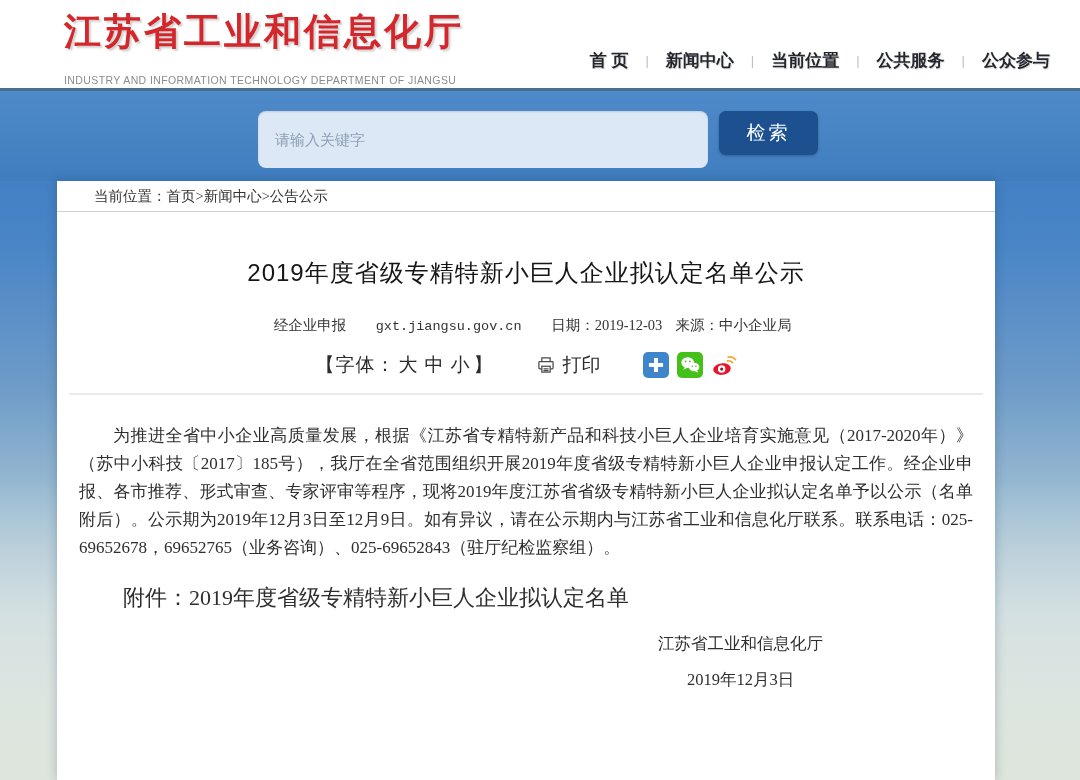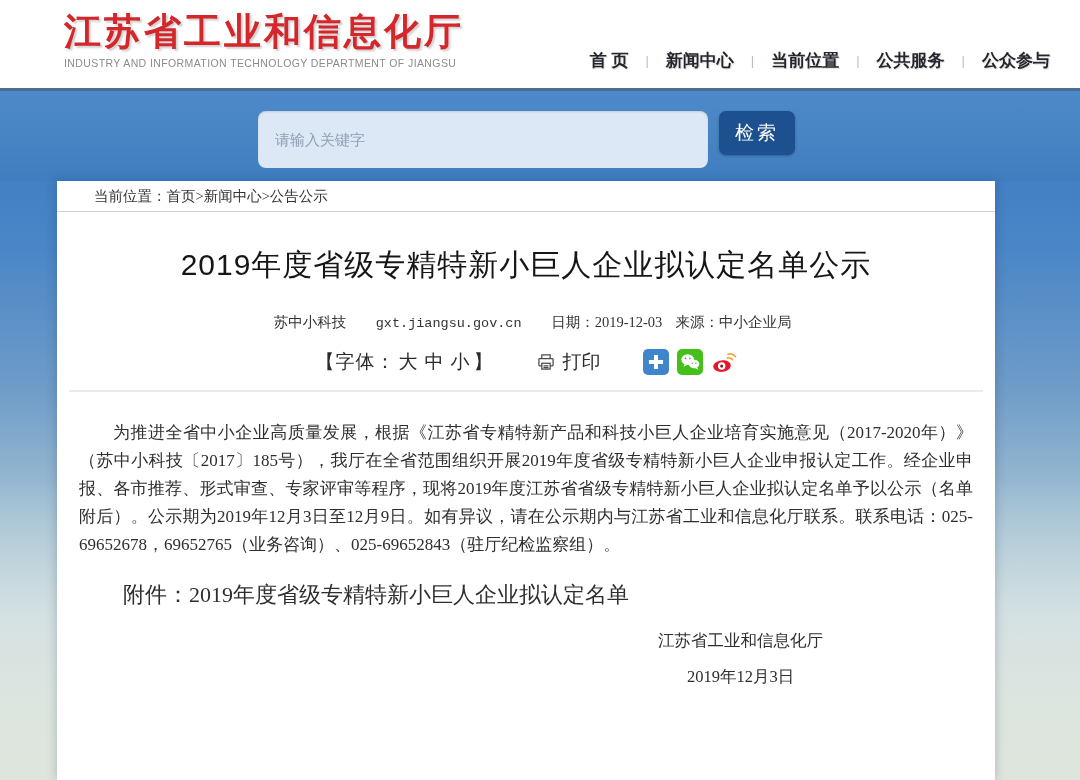--- a/index.html
+++ b/index.html
@@ -25,21 +25,21 @@
     background:#ffffff; display:flex; justify-content:space-between;
     padding:0 30px 0 64px; z-index:3;
   }
   .logo { padding-top:11px; }
   .logo-title {
     color:#d3272b; font-size:37px; font-weight:bold; letter-spacing:3px;
     line-height:42px; text-shadow:2px 2px 2px rgba(120,120,120,.35);
     white-space:nowrap;
   }
   .logo-subtitle {
-    color:#8b8b8b; font-size:10.5px; letter-spacing:.4px; margin-top:4px;
+    color:#8b8b8b; font-size:10.5px; letter-spacing:.4px; margin-top:21px;
     white-space:nowrap;
   }
   .main-nav {
     align-self:flex-end; padding-bottom:16px;
     display:flex; align-items:center; white-space:nowrap;
   }
   .nav-item {
     font-size:17px; font-weight:bold; color:#23262c; cursor:pointer;
     text-shadow:1px 1px 1px rgba(150,150,150,.35);
   }
@@ -52,41 +52,41 @@
     border-top:3px solid #49708f; z-index:2;
   }
   .search-wrap { position:absolute; left:258px; top:20px; display:flex; }
   .search-input {
     width:450px; height:57px; border:none; outline:none;
     border-radius:8px; background:#dce8f5; padding:0 17px;
     font-size:15px; color:#55637a; box-shadow:inset 0 1px 2px rgba(0,0,0,.12);
   }
   .search-input::placeholder { color:#8e9fb5; }
   .search-button {
-    width:76px; height:44px; margin-left:11px; border:none; cursor:pointer;
+    width:99px; height:44px; margin-left:11px; border:none; cursor:pointer;
     border-radius:7px; background:#1c508f; color:#ffffff;
     font-size:19px; letter-spacing:3px; font-family:inherit;
     box-shadow:0 1px 3px rgba(0,0,0,.25);
   }
 
   
   .card {
     position:absolute; left:57px; top:181px; width:938px; height:599px;
     background:#ffffff; z-index:4; box-shadow:0 0 10px rgba(20,40,70,.25);
   }
   .breadcrumb-bar {
     height:31px; line-height:30px; padding-left:37px;
     border-bottom:1px solid #d2d2d2;
     font-family:"Liberation Serif", serif; font-size:14.5px; color:#333;
   }
   .breadcrumb-path { cursor:pointer; }
 
   .article-title {
-    margin-top:33px; text-align:center;
-    font-size:30px; font-weight:400; color:#161616; letter-spacing:1px;
+    margin-top:45px; text-align:center;
+    font-size:24px; font-weight:400; color:#161616; letter-spacing:1px;
   }
 
   .meta-row {
     margin-top:27px; text-align:center;
     font-family:"Liberation Serif", serif; font-size:14.5px; color:#333;
   }
   .meta-row .m-seg { margin:0 13px; }
   .meta-site { font-family:"Liberation Mono", monospace; font-size:13.5px; }
   .meta-date { margin-right:4px; }
 
@@ -162,21 +162,21 @@
 
   <div class="card">
 
     <div class="breadcrumb-bar">
       <span>当前位置：</span><span class="breadcrumb-path">首页&gt;新闻中心&gt;公告公示</span>
     </div>
 
     <h1 class="article-title">2019年度省级专精特新小巨人企业拟认定名单公示</h1>
 
     <div class="meta-row">
-      <span class="m-seg">苏中小科技</span>
+      <span class="m-seg">经企业申报</span>
       <span class="m-seg meta-site">gxt.jiangsu.gov.cn</span>
       <span class="m-seg meta-date">日期：2019-12-03</span><span>来源：中小企业局</span>
     </div>
 
     <div class="toolbar-row">
       <span class="font-sizer"><span>【字体：</span><span class="font-opt">大</span><span class="font-opt">中</span><span class="font-opt">小</span><span>】</span></span>
 
       <span class="print-group">
         <span style="display:flex;">
           <svg viewBox="0 0 24 24" width="20" height="20" fill="none" stroke="#4a4a4a" stroke-width="1.5">

